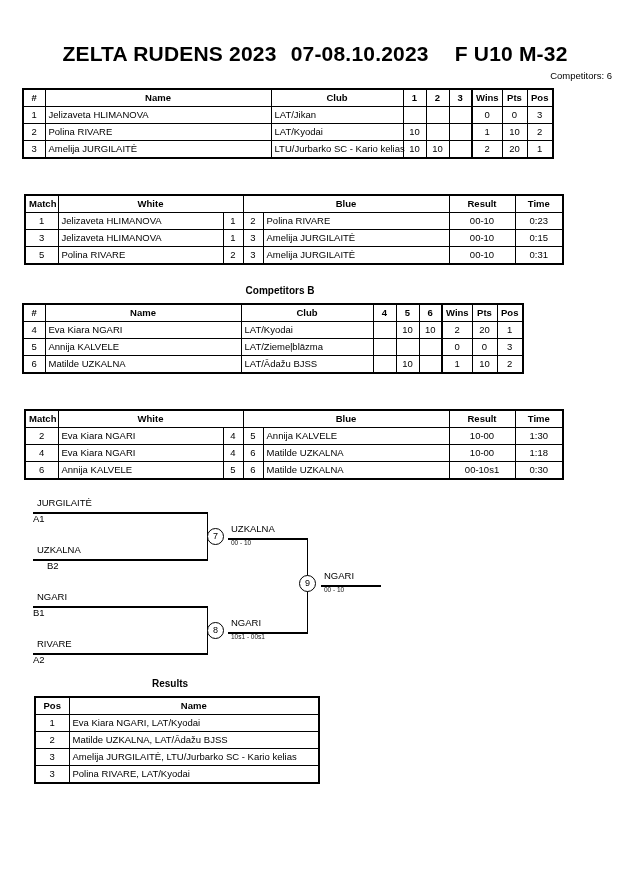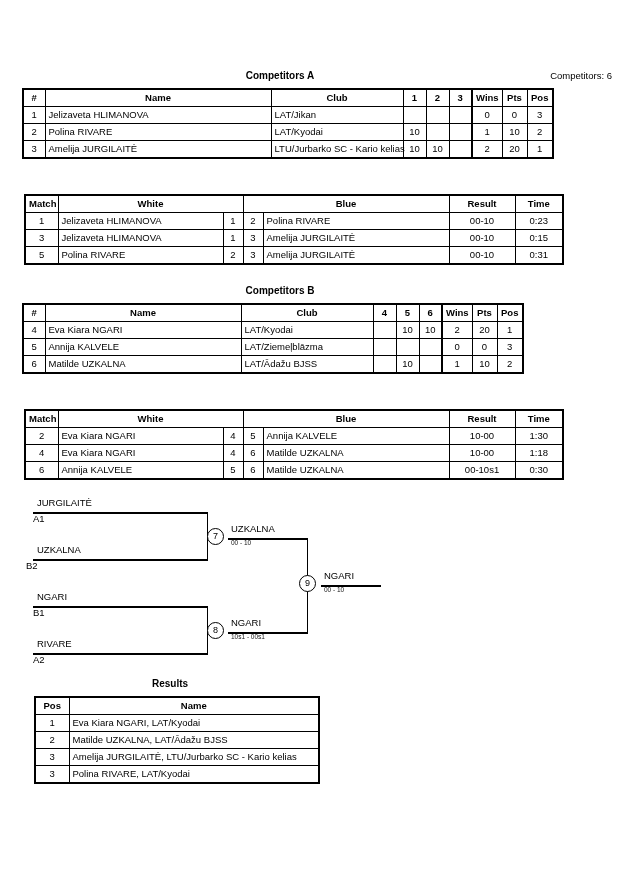--- a/index.html
+++ b/index.html
@@ -87,22 +87,22 @@
   .win-score{position:absolute;font-size:6.5px;white-space:nowrap;color:#111;}
 
   
   .results-tbl{font-size:9.5px;}
 </style>
 </head>
 <body>
 
 <div class="page">
 
-
-  <div class="caption" style="left:0;top:70px;width:560px;">Competitors A</div>
+  <div class="title"><span>ZELTA RUDENS 2023</span><span class="gap1"></span><span>07-08.10.2023</span><span class="gap2"></span><span>F U10 M-32</span></div>
+
   <div class="competitors-count">Competitors: 6</div>
 
   <table class="grid" style="left:22px;top:88px;width:520px;">
     <colgroup>
       <col style="width:22px">
         <col style="width:226px">
         <col style="width:132px">
       <col style="width:23px">
         <col style="width:23px">
         <col style="width:23px">
@@ -326,21 +326,21 @@
   </table>
 
   <div class="bracket">
 
     <div class="slot-label" style="left:37px;top:2px;">JURGILAITĖ</div>
     <div class="bline h" style="left:33px;top:17px;width:175px;"></div>
     <div class="seed" style="left:33px;top:18px;">A1</div>
 
     <div class="slot-label" style="left:37px;top:49px;">UZKALNA</div>
     <div class="bline h" style="left:33px;top:64px;width:175px;"></div>
-    <div class="seed" style="left:26px;top:65px;">B2</div>
+    <div class="seed" style="left:47px;top:65px;">B2</div>
 
     <div class="bline v" style="left:206.5px;top:17px;height:48px;"></div>
 
     <div class="node" style="left:207px;top:33px;">7</div>
     <div class="win-name" style="left:231px;top:28px;">UZKALNA</div>
     <div class="bline h" style="left:228px;top:43px;width:80px;"></div>
     <div class="win-score" style="left:231px;top:44px;">00 - 10</div>
 
     <div class="slot-label" style="left:37px;top:96px;">NGARI</div>
     <div class="bline h" style="left:33px;top:111px;width:175px;"></div>

